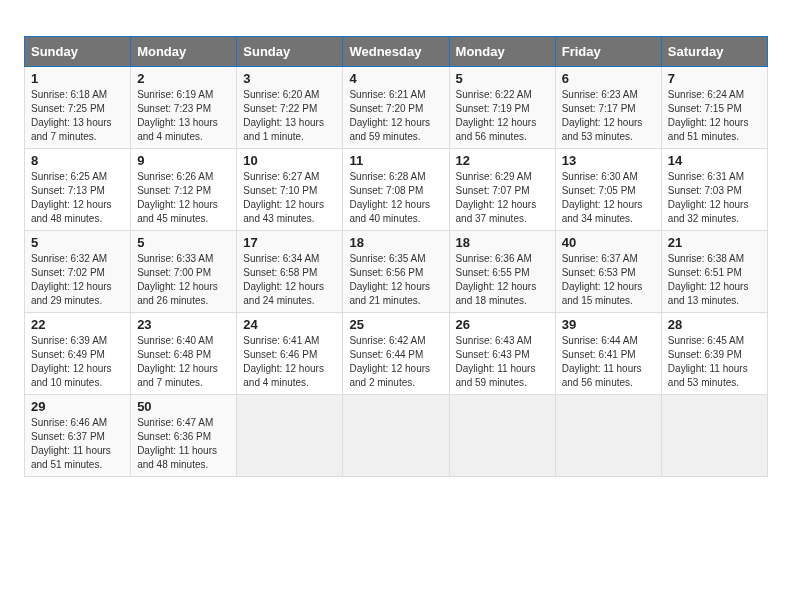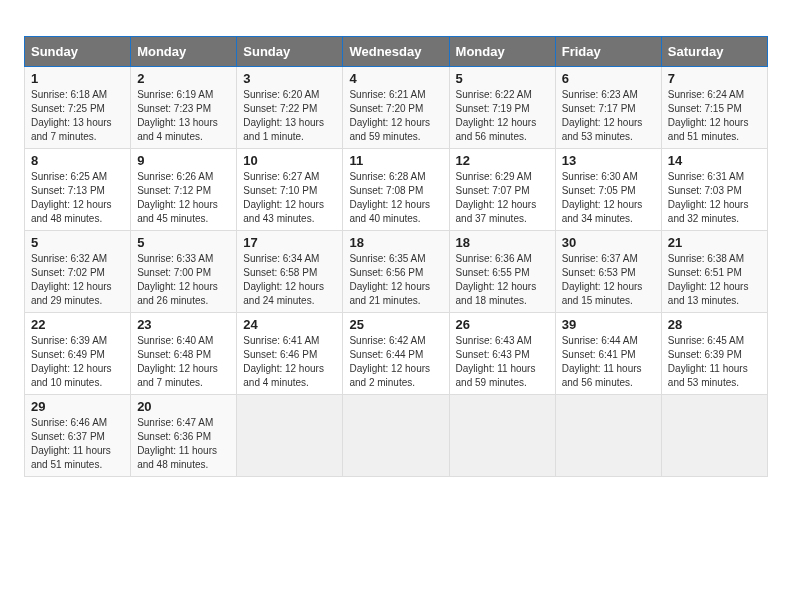--- a/index.html
+++ b/index.html
@@ -252,21 +252,21 @@
       </td>
         <td>
         <span class="day-num">18</span>
         <div class="day-info">
           Sunrise: 6:36 AM<br>
           Sunset: 6:55 PM<br>
           Daylight: 12 hours and 18 minutes.
         </div>
       </td>
         <td>
-        <span class="day-num">30</span>
+        <span class="day-num">40</span>
         <div class="day-info">
           Sunrise: 6:37 AM<br>
           Sunset: 6:53 PM<br>
           Daylight: 12 hours and 15 minutes.
         </div>
       </td>
         <td>
         <span class="day-num">21</span>
         <div class="day-info">
           Sunrise: 6:38 AM<br>
@@ -336,21 +336,21 @@
       <tr>
         <td>
         <span class="day-num">29</span>
         <div class="day-info">
           Sunrise: 6:46 AM<br>
           Sunset: 6:37 PM<br>
           Daylight: 11 hours and 51 minutes.
         </div>
       </td>
         <td>
-        <span class="day-num">20</span>
+        <span class="day-num">50</span>
         <div class="day-info">
           Sunrise: 6:47 AM<br>
           Sunset: 6:36 PM<br>
           Daylight: 11 hours and 48 minutes.
         </div>
       </td>
         <td class="empty-cell"></td>
         <td class="empty-cell"></td>
         <td class="empty-cell"></td>
         <td class="empty-cell"></td>

